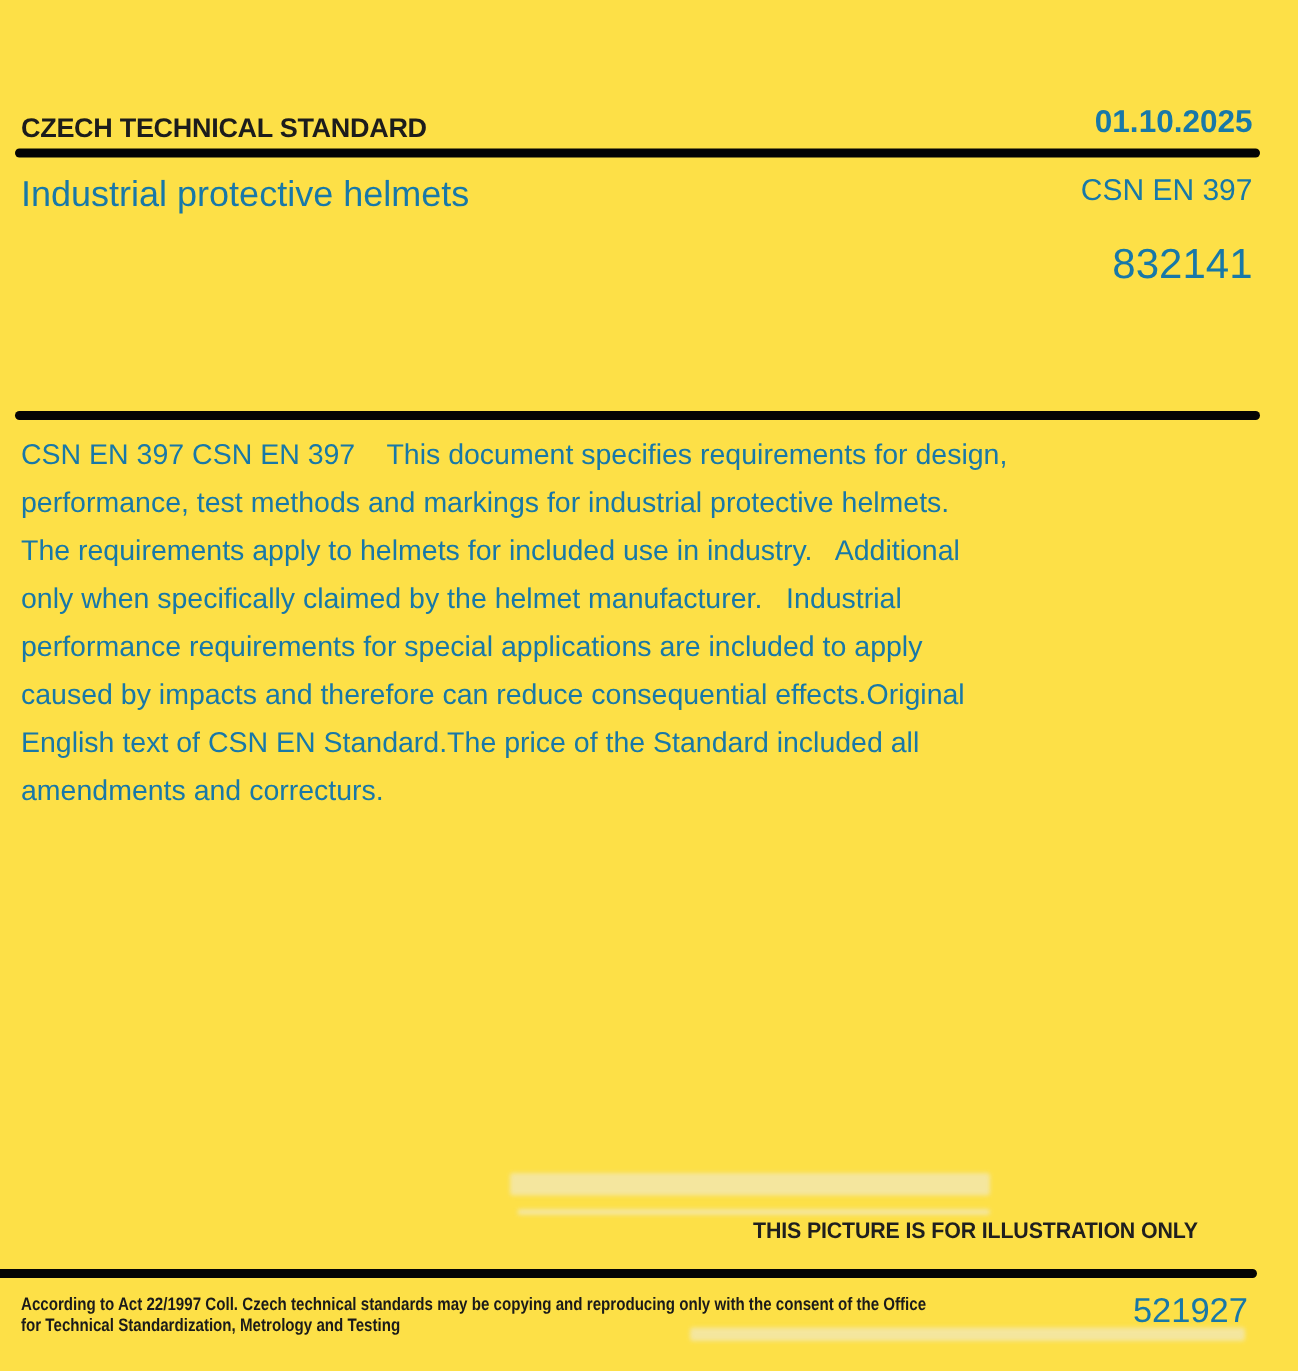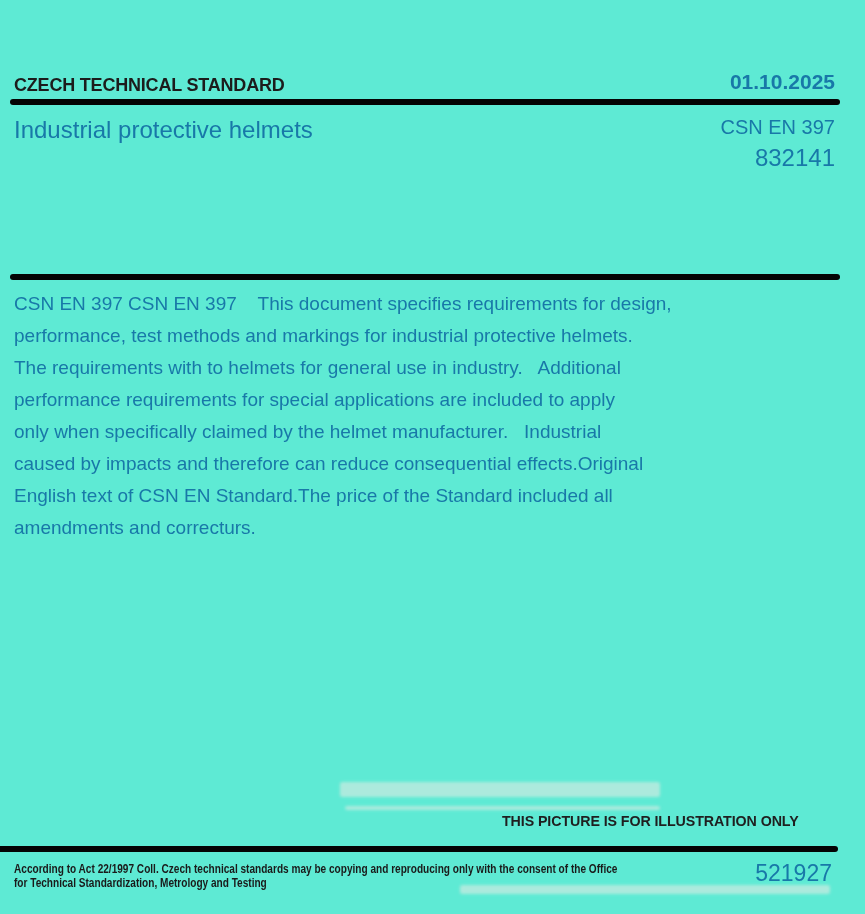--- a/index.html
+++ b/index.html
@@ -6,21 +6,21 @@
   html, body { background: #ffffff; }
   body {
     width: 865px; height: 914px;
     font-family: "Liberation Sans", sans-serif;
     position: relative;
     overflow: hidden;
   }
   .page {
     position: absolute; inset: 0;
     width: 865px; height: 914px;
-    background: #5eead4;
+    background: #fde047;
   }
   
   .header-title {
     position: absolute; left: 14px; top: 75px;
     font-size: 18px; font-weight: 700; color: #1c1c1c;
     letter-spacing: -0.2px; white-space: nowrap;
   }
   .header-date {
     position: absolute; right: 30px; top: 70px;
     font-size: 21px; font-weight: 700; color: var(--accent);
@@ -34,22 +34,22 @@
   .rule-body   { top: 274px; }
   .subject-title {
     position: absolute; left: 14px; top: 116px;
     font-size: 24px; color: var(--accent); white-space: nowrap;
   }
   .standard-code {
     position: absolute; right: 30px; top: 116px;
     font-size: 20px; color: var(--accent); white-space: nowrap;
   }
   .class-number {
-    position: absolute; right: 30px; top: 144px;
-    font-size: 24px; color: var(--accent); white-space: nowrap;
+    position: absolute; right: 30px; top: 160px;
+    font-size: 28px; color: var(--accent); white-space: nowrap;
   }
   
   .abstract {
     position: absolute; left: 14px; top: 288px;
     font-size: 19px; line-height: 32px; color: var(--accent);
   }
   .abstract-line { white-space: pre; height: 32px; }
   
   .faint-artifact {
     position: absolute; background: #edebe5; opacity: 0.55;
@@ -92,23 +92,23 @@
 
   <div class="subject-title">Industrial protective helmets</div>
   <div class="standard-code">CSN EN 397</div>
   <div class="class-number">832141</div>
 
   <div class="rule rule-body"></div>
 
   <div class="abstract">
     <div class="abstract-line">CSN EN 397 CSN EN 397    This document specifies requirements for design,</div>
     <div class="abstract-line">performance, test methods and markings for industrial protective helmets.</div>
-    <div class="abstract-line">The requirements with to helmets for general use in industry.   Additional</div>
+    <div class="abstract-line">The requirements apply to helmets for included use in industry.   Additional</div>
+    <div class="abstract-line">only when specifically claimed by the helmet manufacturer.   Industrial</div>
     <div class="abstract-line">performance requirements for special applications are included to apply</div>
-    <div class="abstract-line">only when specifically claimed by the helmet manufacturer.   Industrial</div>
     <div class="abstract-line">caused by impacts and therefore can reduce consequential effects.Original</div>
     <div class="abstract-line">English text of CSN EN Standard.The price of the Standard included all</div>
     <div class="abstract-line">amendments and correcturs.</div>
   </div>
 
   <div class="faint-artifact faint-a"></div>
   <div class="faint-artifact faint-b"></div>
   <div class="faint-artifact faint-c"></div>
 
   <div class="illustration-note">THIS PICTURE IS FOR ILLUSTRATION ONLY</div>

